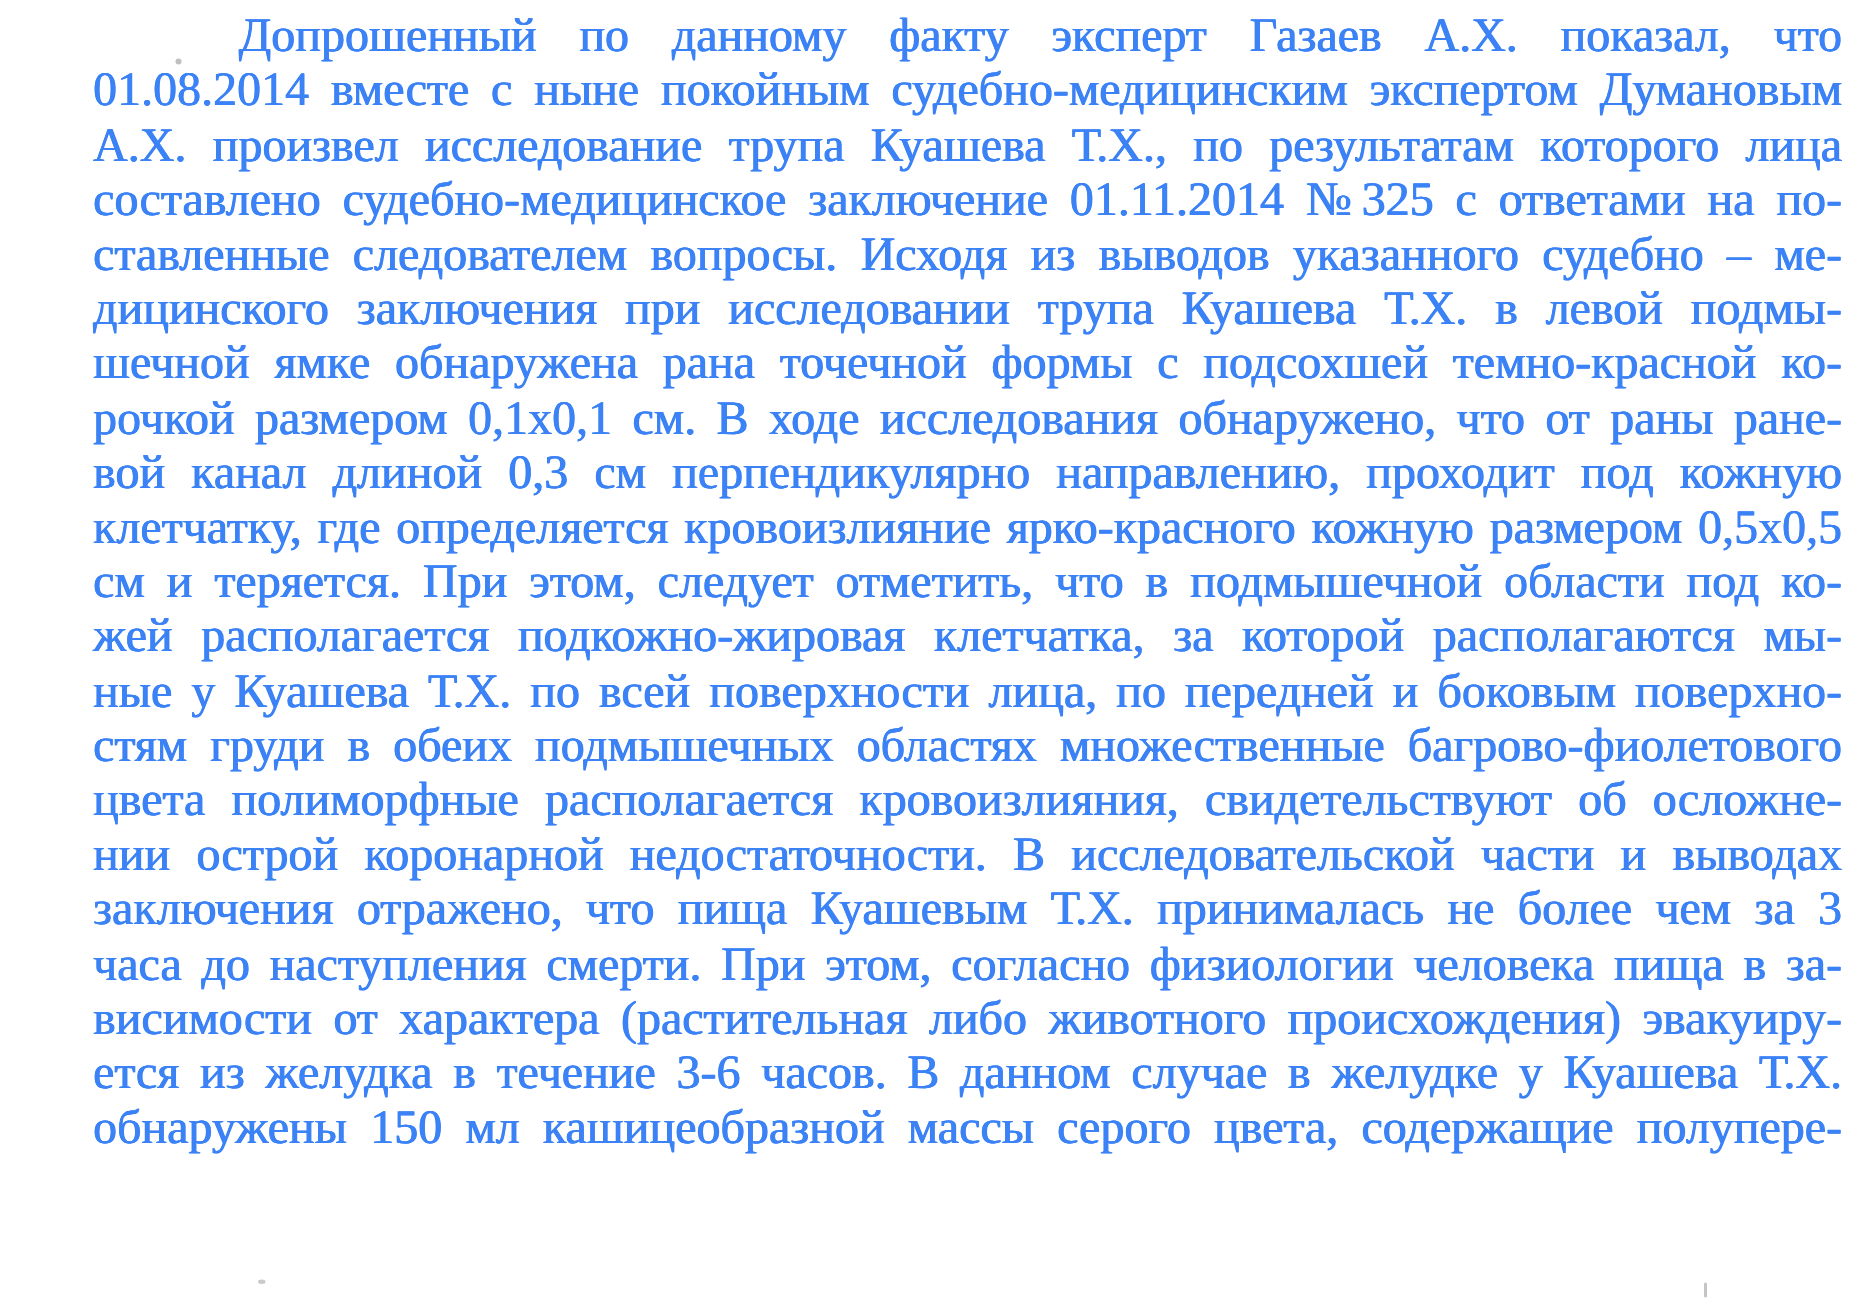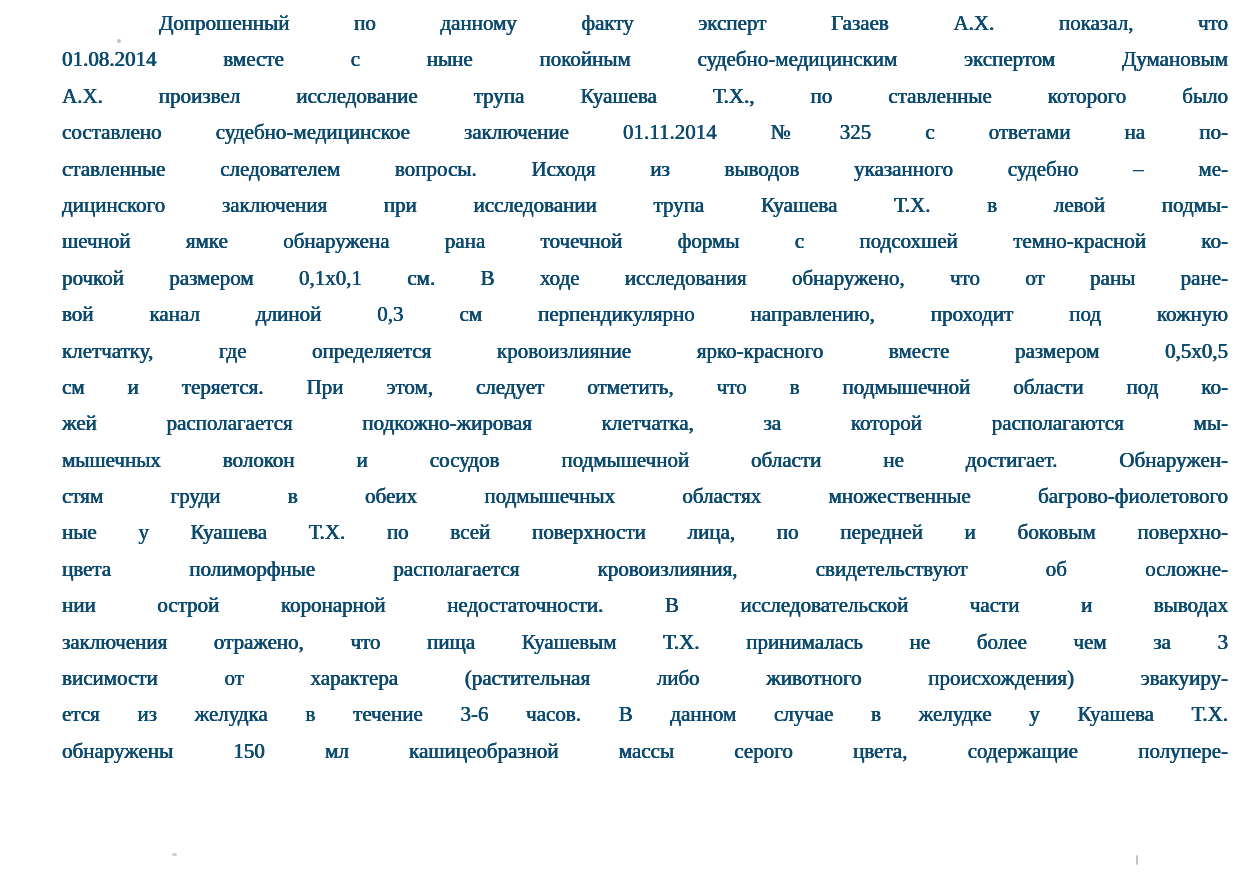--- a/index.html
+++ b/index.html
@@ -13,23 +13,23 @@
     height: 872px;
     background: #ffffff;
     overflow: hidden;
   }
   .text-block {
     position: absolute;
     left: 62px;
     top: 5px;
     width: 1166px;
     font-family: "Liberation Serif", "DejaVu Serif", serif;
-    font-size: 21px;
+    font-size: 32px;
     line-height: 36.4px;
-    color: #0c4a6e;
+    color: #3b82f6;
     
     text-shadow: 0.4px 0 0 currentColor, -0.25px 0 0 currentColor;
   }
   .line {
     text-align: justify;
     text-align-last: justify;
     white-space: normal;
     height: 36.4px;
     overflow: visible;
   }
@@ -45,36 +45,36 @@
   .artifact.a2 { left: 172px; top: 853px; width: 5px; height: 3px; opacity: .45; }
   .artifact.a3 { left: 1136px; top: 855px; width: 2px; height: 10px; border-radius: 1px; opacity: .5; }
 </style>
 </head>
 <body>
 
 <div class="page">
   <div class="text-block">
     <div class="line indent">Допрошенный по данному факту эксперт Газаев А.Х. показал, что</div>
     <div class="line">01.08.2014 вместе с ныне покойным судебно-медицинским экспертом Думановым</div>
-    <div class="line">А.Х. произвел исследование трупа Куашева Т.Х., по ставленные которого было</div>
+    <div class="line">А.Х. произвел исследование трупа Куашева Т.Х., по результатам которого лица</div>
     <div class="line">составлено судебно-медицинское заключение 01.11.2014 №325 с ответами на по-</div>
     <div class="line">ставленные следователем вопросы. Исходя из выводов указанного судебно – ме-</div>
     <div class="line">дицинского заключения при исследовании трупа Куашева Т.Х. в левой подмы-</div>
     <div class="line">шечной ямке обнаружена рана точечной формы с подсохшей темно-красной ко-</div>
     <div class="line">рочкой размером 0,1х0,1 см. В ходе исследования обнаружено, что от раны ране-</div>
     <div class="line">вой канал длиной 0,3 см перпендикулярно направлению, проходит под кожную</div>
-    <div class="line">клетчатку, где определяется кровоизлияние ярко-красного вместе размером 0,5х0,5</div>
+    <div class="line">клетчатку, где определяется кровоизлияние ярко-красного кожную размером 0,5х0,5</div>
     <div class="line">см и теряется. При этом, следует отметить, что в подмышечной области под ко-</div>
     <div class="line">жей располагается подкожно-жировая клетчатка, за которой располагаются мы-</div>
-    <div class="line">мышечных волокон и сосудов подмышечной области не достигает. Обнаружен-</div>
+    <div class="line">ные у Куашева Т.Х. по всей поверхности лица, по передней и боковым поверхно-</div>
     <div class="line">стям груди в обеих подмышечных областях множественные багрово-фиолетового</div>
-    <div class="line">ные у Куашева Т.Х. по всей поверхности лица, по передней и боковым поверхно-</div>
     <div class="line">цвета полиморфные располагается кровоизлияния, свидетельствуют об осложне-</div>
     <div class="line">нии острой коронарной недостаточности. В исследовательской части и выводах</div>
     <div class="line">заключения отражено, что пища Куашевым Т.Х. принималась не более чем за 3</div>
+    <div class="line">часа до наступления смерти. При этом, согласно физиологии человека пища в за-</div>
     <div class="line">висимости от характера (растительная либо животного происхождения) эвакуиру-</div>
     <div class="line">ется из желудка в течение 3-6 часов. В данном случае в желудке у Куашева Т.Х.</div>
     <div class="line">обнаружены 150 мл кашицеобразной массы серого цвета, содержащие полупере-</div>
   </div>
   <div class="artifact a1"></div>
   <div class="artifact a2"></div>
   <div class="artifact a3"></div>
 </div>
 
 </body></html>

